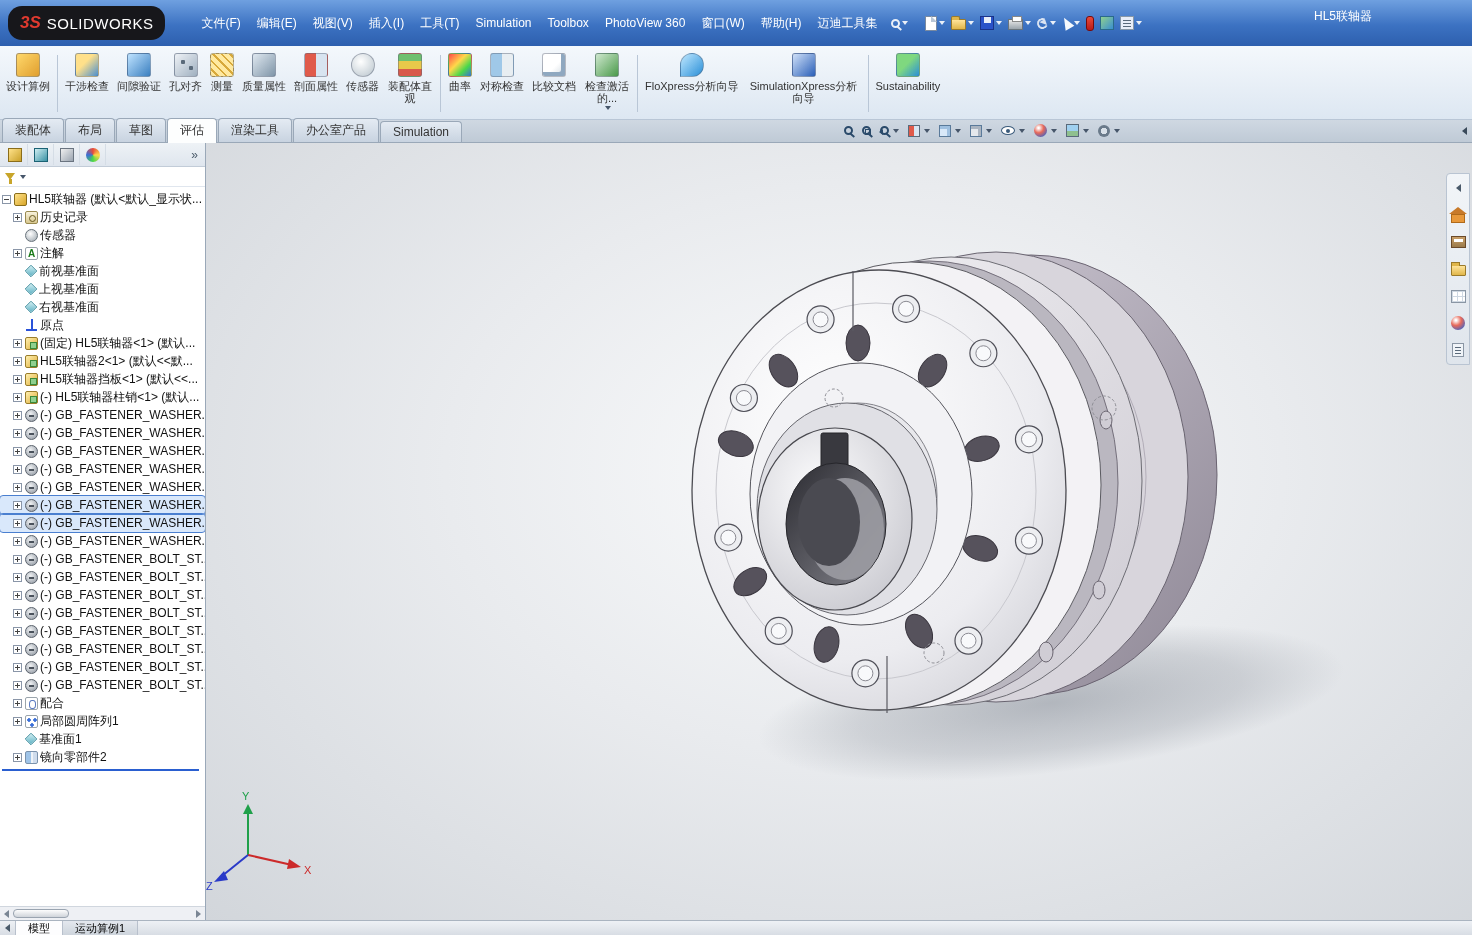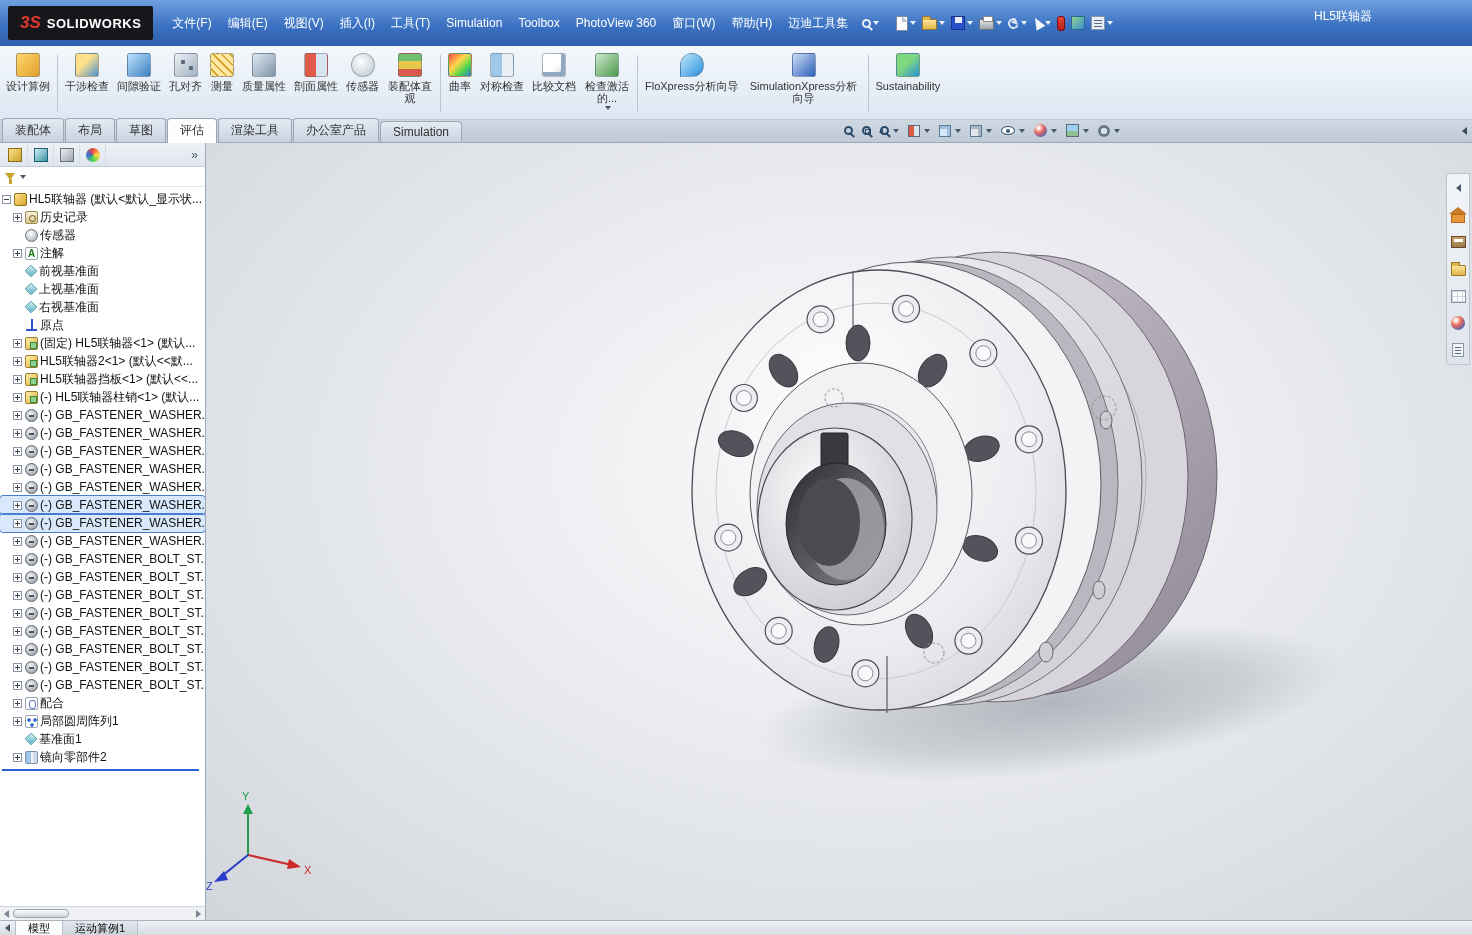--- a/index.html
+++ b/index.html
@@ -1,23 +1,23 @@
 <!DOCTYPE html>
 <html><head>
 <meta charset="utf-8">
 <style>
   *{box-sizing:border-box}
   body{margin:0;width:1472px;height:935px;overflow:hidden;font-family:"Liberation Sans","DejaVu Sans",sans-serif;font-size:12px;-webkit-user-select:none;user-select:none}
   .app{display:flex;flex-direction:column;width:1472px;height:935px;background:#dfe5ec}
 
   
   .titlebar{height:46px;background:linear-gradient(#6fa0e0 0%,#3c72c2 55%,#2d5fae 100%);display:flex;align-items:center;padding:0 8px;position:relative;flex:none}
-  .logo{height:34px;background:#17171b;border-radius:2px;display:flex;align-items:center;padding:0 12px;margin-right:11px}
+  .logo{height:34px;background:#17171b;border-radius:14px;display:flex;align-items:center;padding:0 12px;margin-right:28px}
   .logo-mark{color:#e03a2f;font-weight:bold;font-style:italic;font-size:17px;margin-right:6px}
-  .brand{color:#fff;font-weight:bold;font-size:13px;letter-spacing:.5px}
+  .brand{color:#fff;font-weight:normal;font-size:15px;letter-spacing:.5px}
   .menubar{display:flex;align-items:center}
   .menu-item{color:#fff;padding:3px 8px;white-space:nowrap;border-radius:2px}
   .search-btn{margin:0 6px 0 4px;display:flex;align-items:center;padding:2px}
   .ic-search{width:9px;height:9px;border:2px solid #eaf0f8;border-radius:50%;position:relative}
   .ic-search::after{content:"";position:absolute;right:-4px;bottom:-3px;width:6px;height:2px;background:#eaf0f8;transform:rotate(40deg)}
   .qat{display:flex;align-items:center;margin-left:6px}
   .qi{display:flex;align-items:center;padding:2px 3px;border-radius:2px}
   .caret{width:0;height:0;border-left:3px solid transparent;border-right:3px solid transparent;border-top:4px solid #46566a;margin-left:2px;display:inline-block}
   .qat .caret{border-top-color:#eaf0f8}
   .doc-title{position:absolute;right:100px;top:8px;color:#fff;white-space:nowrap}

